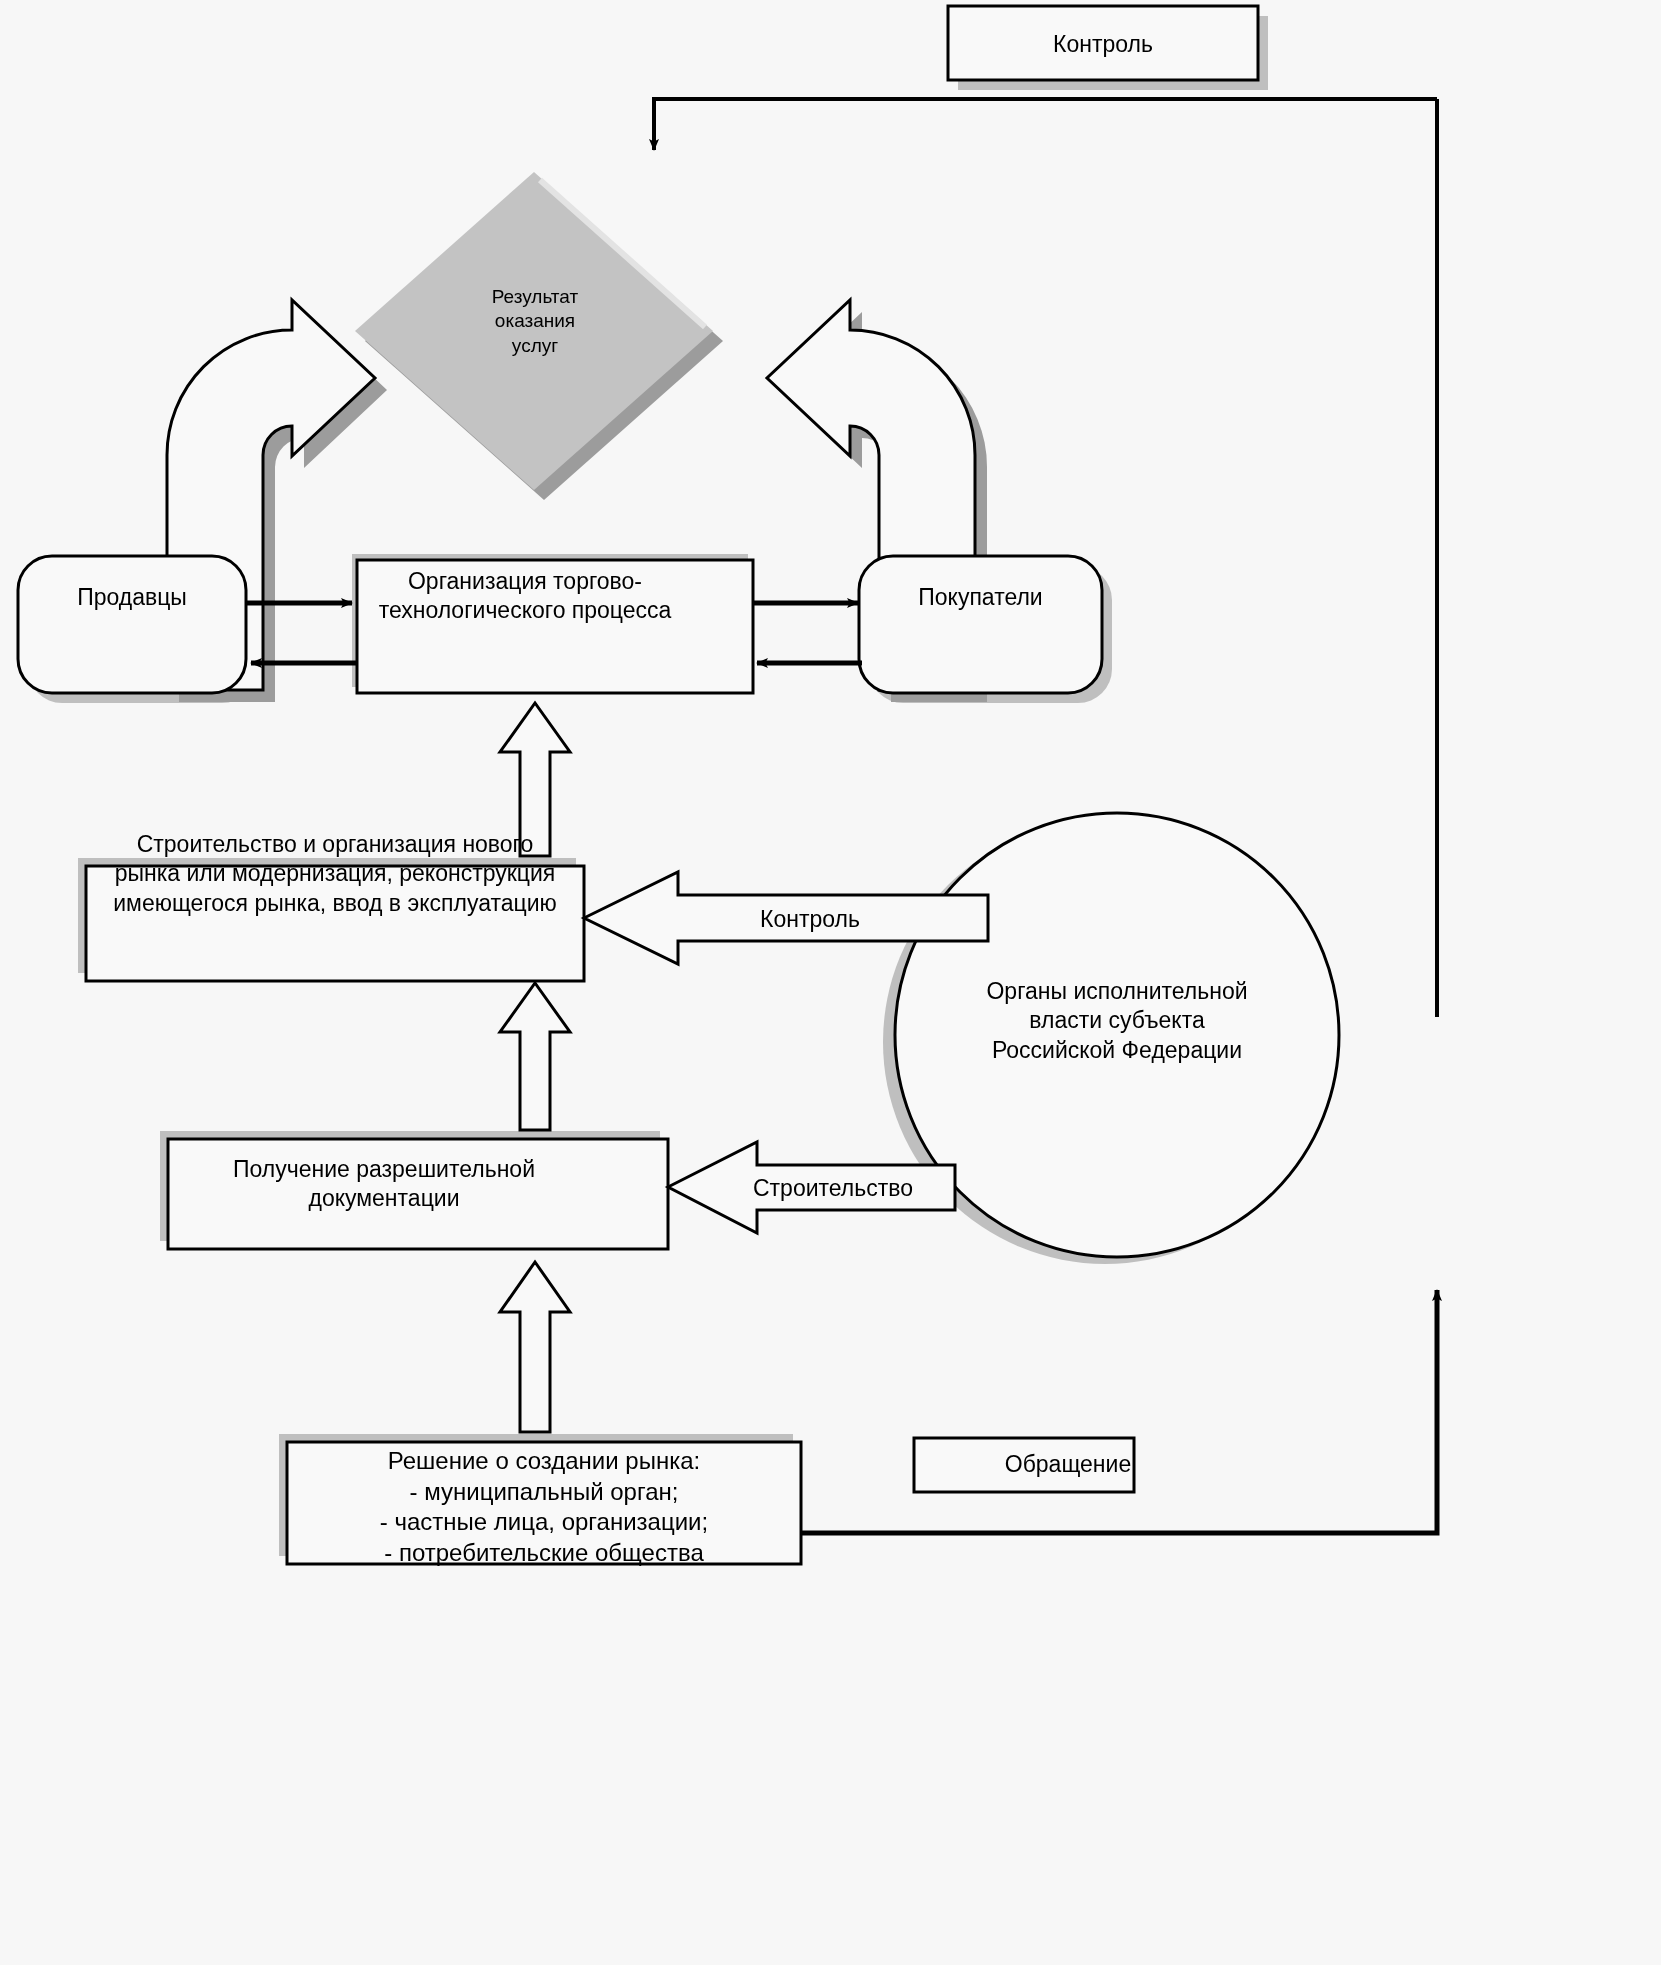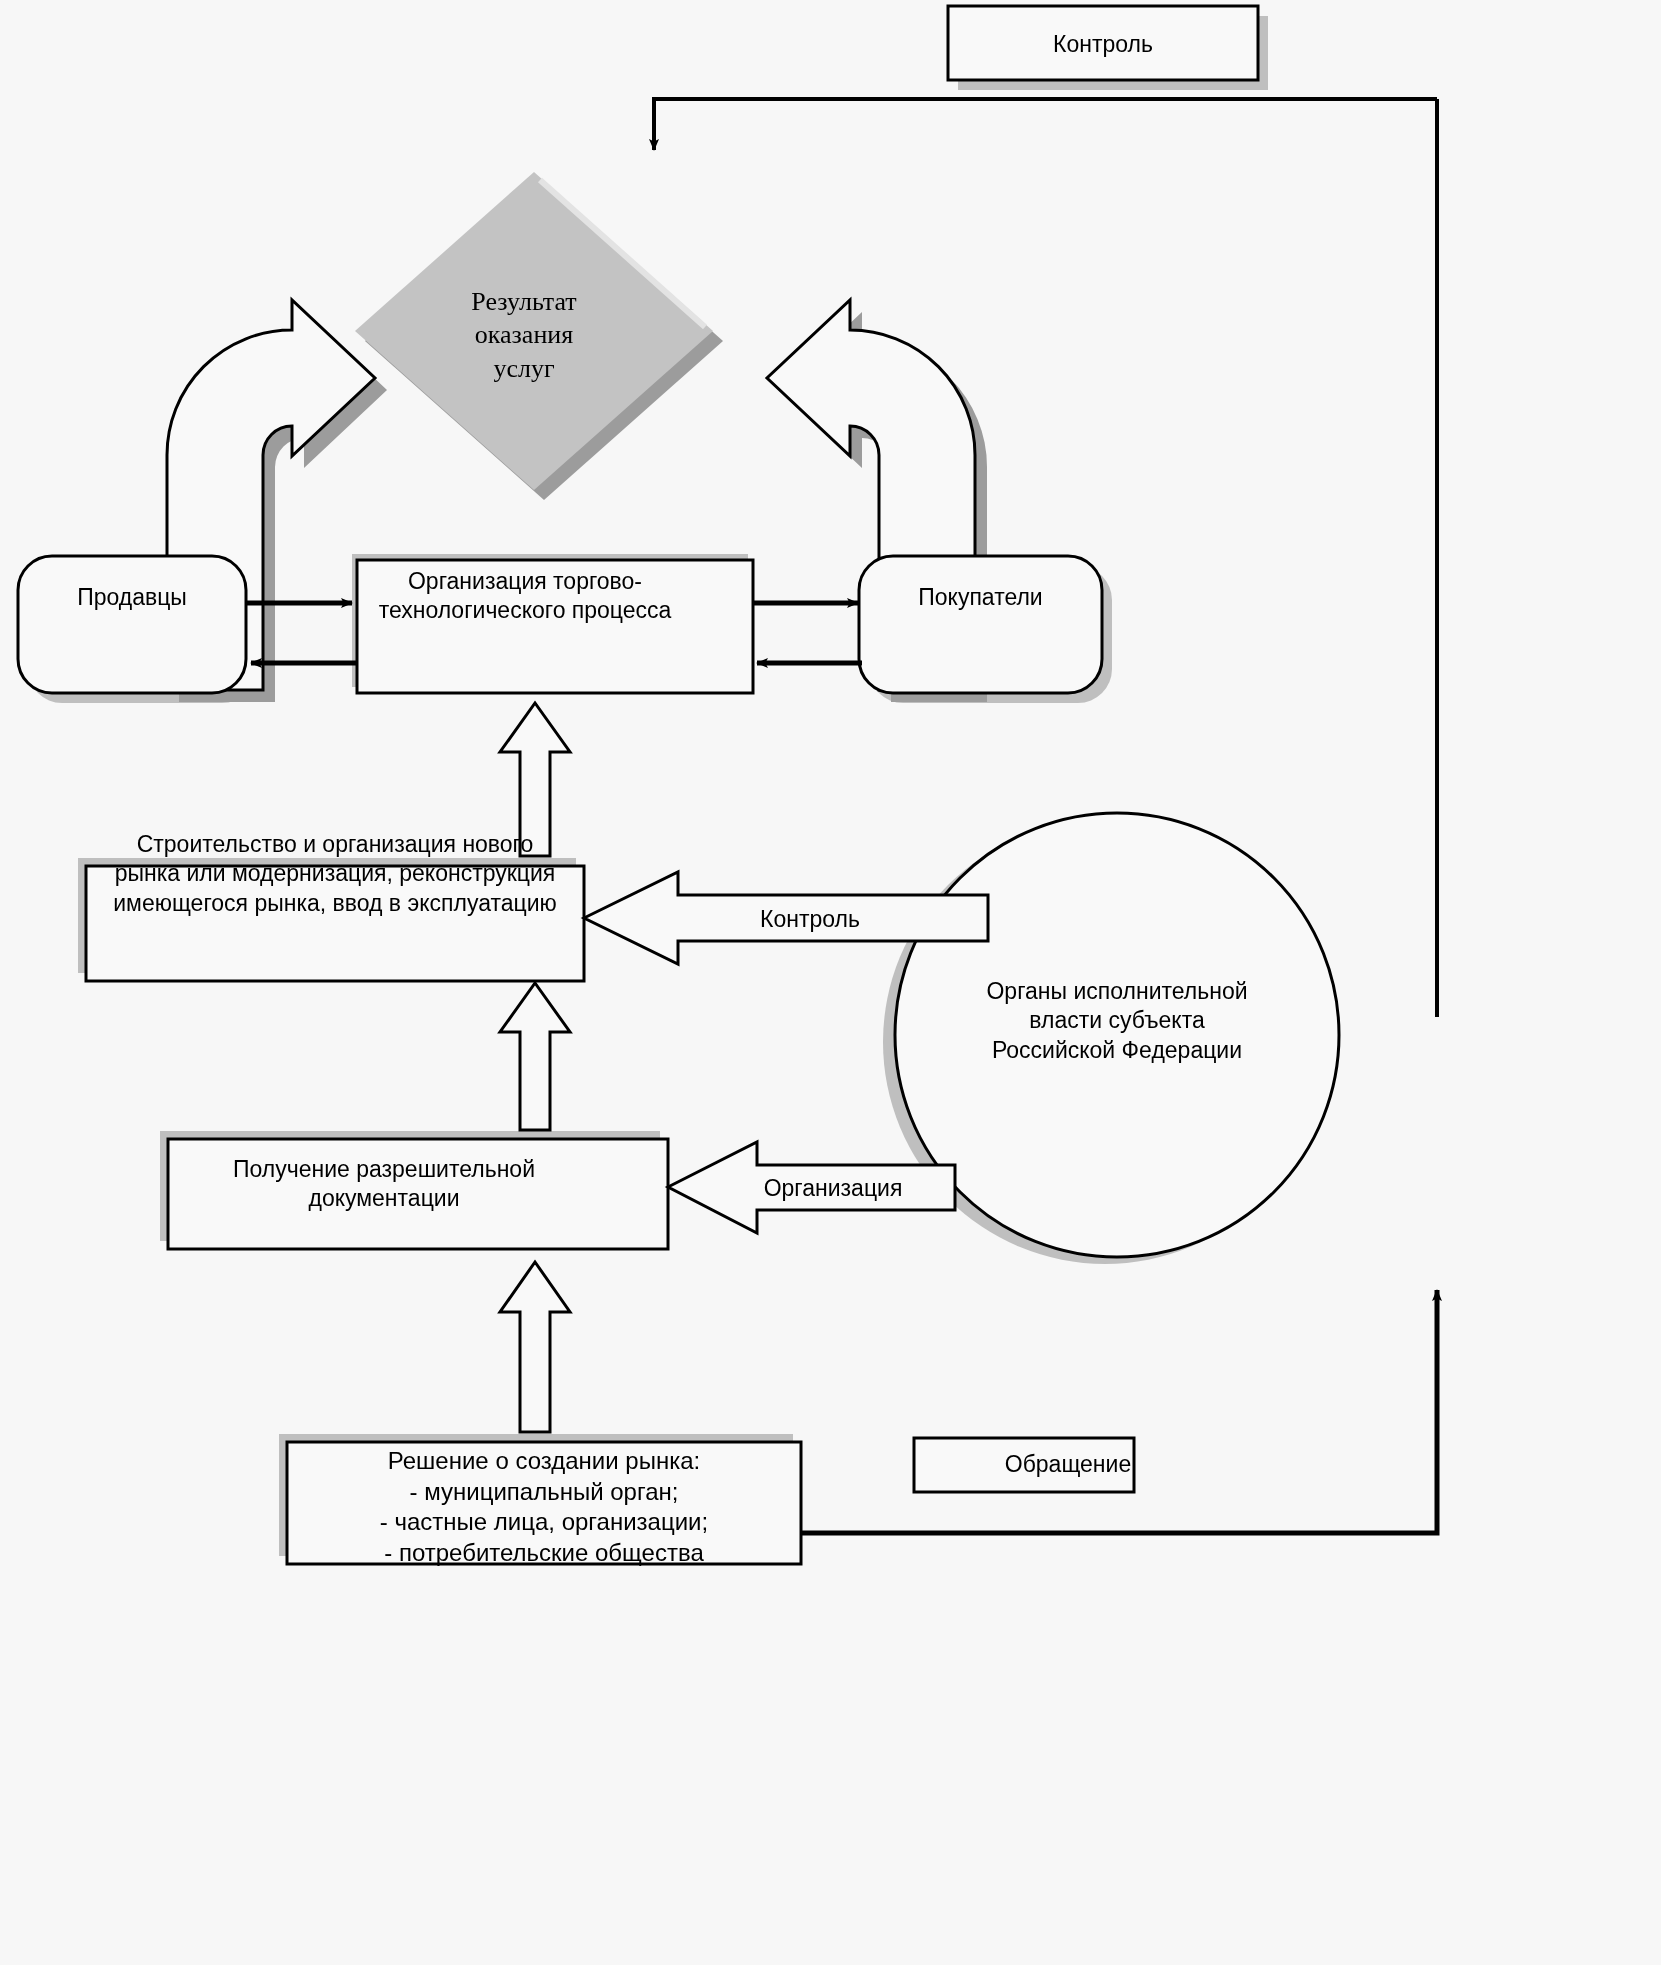--- a/index.html
+++ b/index.html
@@ -105,21 +105,21 @@
 
   <rect x="287" y="1442" width="514" height="122" fill="#f9f9f9" stroke="#000" stroke-width="3"></rect>
 
   <rect x="914" y="1438" width="220" height="54" fill="#f9f9f9" stroke="#000" stroke-width="3"></rect>
 
   <path d="M 801 1533 L 1437 1533 L 1437 1290" fill="none" stroke="#000" stroke-width="5" marker-end="url(#ah)"></path>
 </svg>
 
 <div class="lbl" style="left:948px;top:30px;width:310px;font-size:23px;">Контроль</div>
 
-<div class="lbl" style="left:384px;top:285px;width:280px;font-size:26px;font-family:Liberation Serif, serif;">Результат
+<div class="lbl" style="left:395px;top:285px;width:280px;font-size:19px;">Результат
 оказания
 услуг</div>
 
 <div class="lbl" style="left:18px;top:583px;width:228px;font-size:23px;">Продавцы</div>
 
 <div class="lbl" style="left:359px;top:567px;width:332px;font-size:23px;">Организация торгово-
 технологического процесса</div>
 
 <div class="lbl" style="left:859px;top:583px;width:243px;font-size:23px;">Покупатели</div>
 
@@ -136,15 +136,15 @@
 - потребительские общества</div>
 
 <div class="lbl" style="left:950px;top:977px;width:334px;font-size:23px;">Органы исполнительной
 власти субъекта
 Российской Федерации</div>
 
 <div class="lbl" style="left:914px;top:1450px;width:220px;font-size:23px;margin-left:44px;">Обращение</div>
 
 <div class="lbl" style="left:700px;top:905px;width:220px;font-size:23px;">Контроль</div>
 
-<div class="lbl" style="left:723px;top:1174px;width:220px;font-size:23px;">Организация</div>
+<div class="lbl" style="left:723px;top:1174px;width:220px;font-size:23px;">Строительство</div>
 
 </div>
 
 </body></html>

